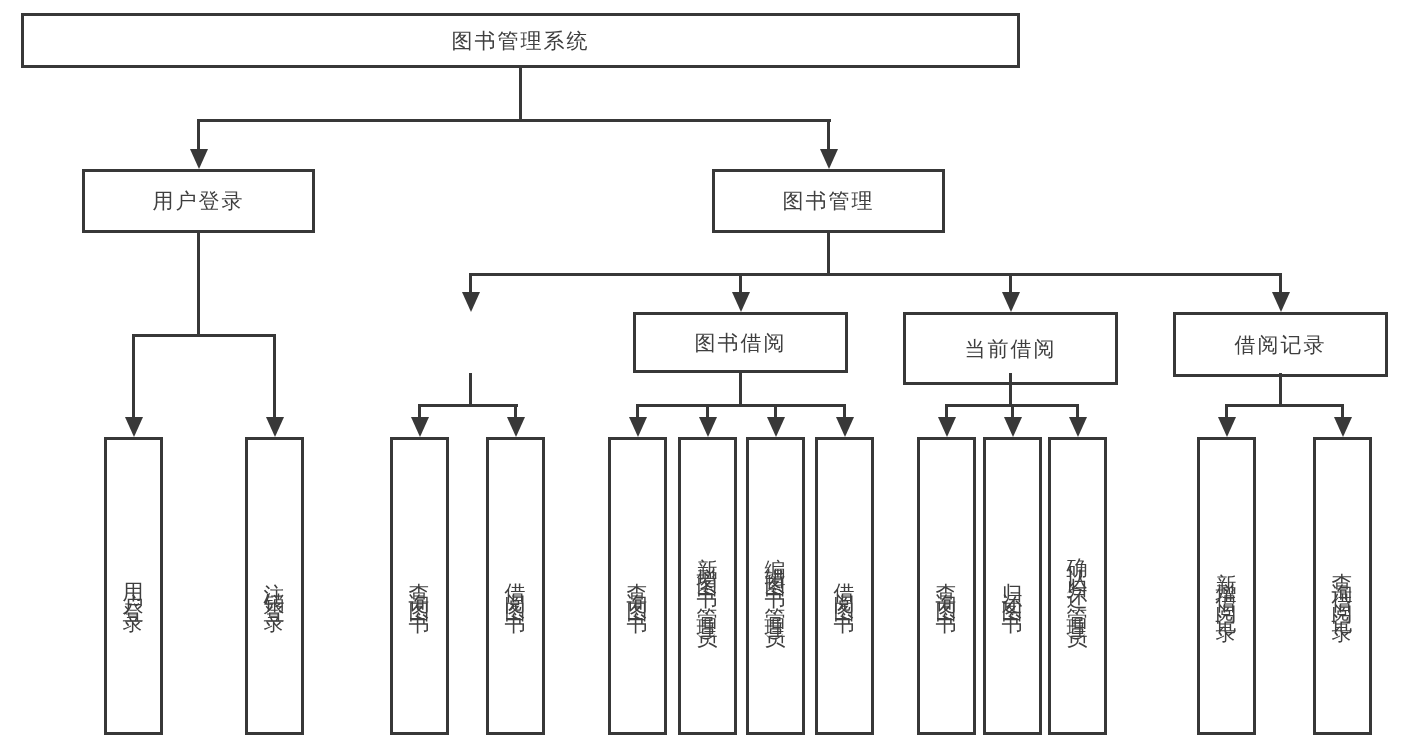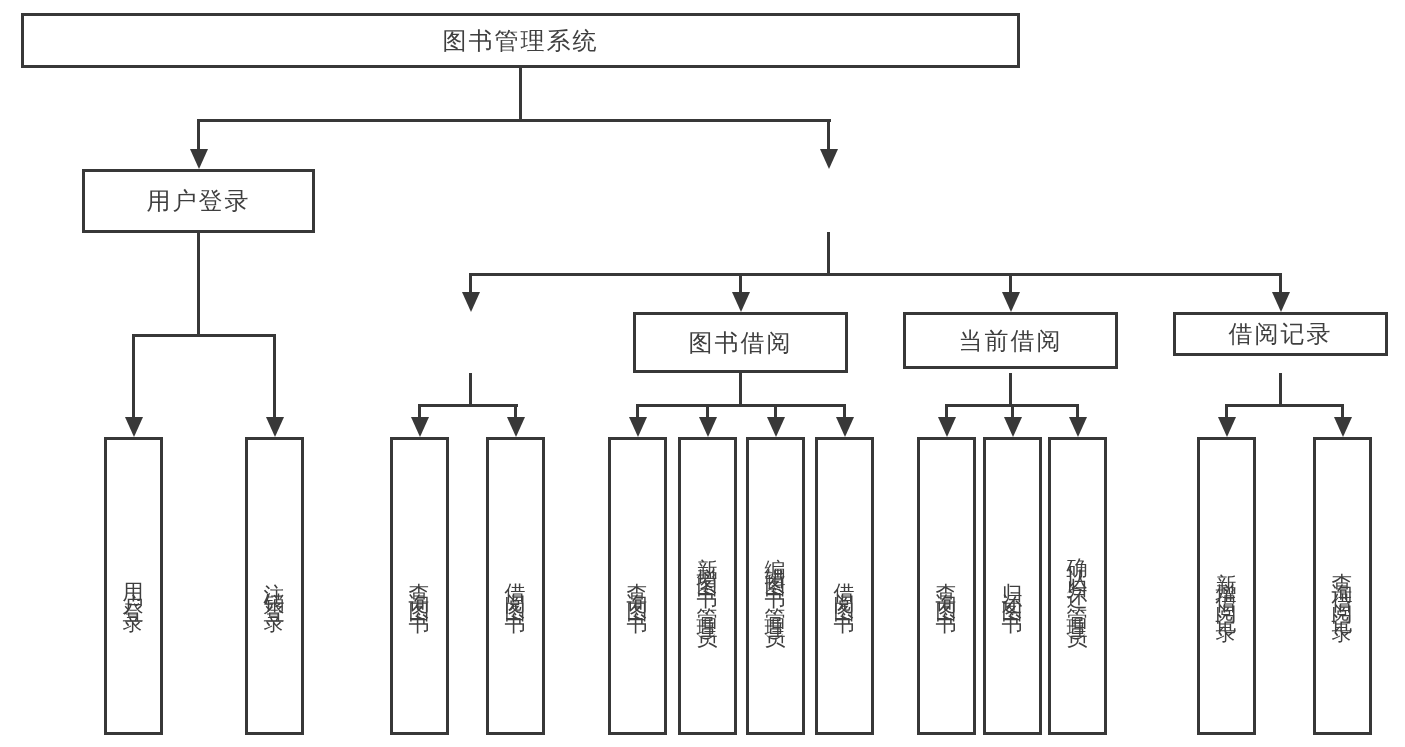--- a/index.html
+++ b/index.html
@@ -17,21 +17,21 @@
     position: absolute;
     box-sizing: border-box;
     border: 3px solid var(--line);
     background: #ffffff;
     display: flex;
     align-items: center;
     justify-content: center;
   }
   .box .lbl {
     color: var(--text);
-    font-size: 24px;
+    font-size: 21px;
     letter-spacing: 2px;
     white-space: nowrap;
   }
   .box.v .lbl {
     writing-mode: vertical-lr;
     text-orientation: mixed;
     font-size: 21px;
     letter-spacing: 10px;
     line-height: 1;
   }
@@ -64,28 +64,31 @@
 
 <div id="canvas">
 
   <div class="box" style="left:21px; top:13px; width:999px; height:55px;">
     <span class="lbl">图书管理系统</span>
   </div>
 
   <div class="box" style="left:82px; top:169px; width:233px; height:64px;">
     <span class="lbl">用户登录</span>
   </div>
+  <div class="box" style="left:712px; top:169px; width:233px; height:64px;">
+    <span class="lbl">图书管理</span>
+  </div>
 
   <div class="box" style="left:633px; top:312px; width:215px; height:61px;font-family:Liberation Mono, monospace;">
     <span class="lbl">图书借阅</span>
   </div>
-  <div class="box" style="left:903px; top:312px; width:215px; height:57px;">
+  <div class="box" style="left:903px; top:312px; width:215px; height:73px;">
     <span class="lbl">当前借阅</span>
   </div>
-  <div class="box" style="left:1173px; top:312px; width:215px; height:44px;">
+  <div class="box" style="left:1173px; top:312px; width:215px; height:65px;">
     <span class="lbl">借阅记录</span>
   </div>
 
   <div class="box v" style="left:104px; top:437px; width:59px; height:298px;">
     <span class="lbl">用户登录</span>
   </div>
   <div class="box v" style="left:245px; top:437px; width:59px; height:298px;">
     <span class="lbl">注销登录</span>
   </div>
 

